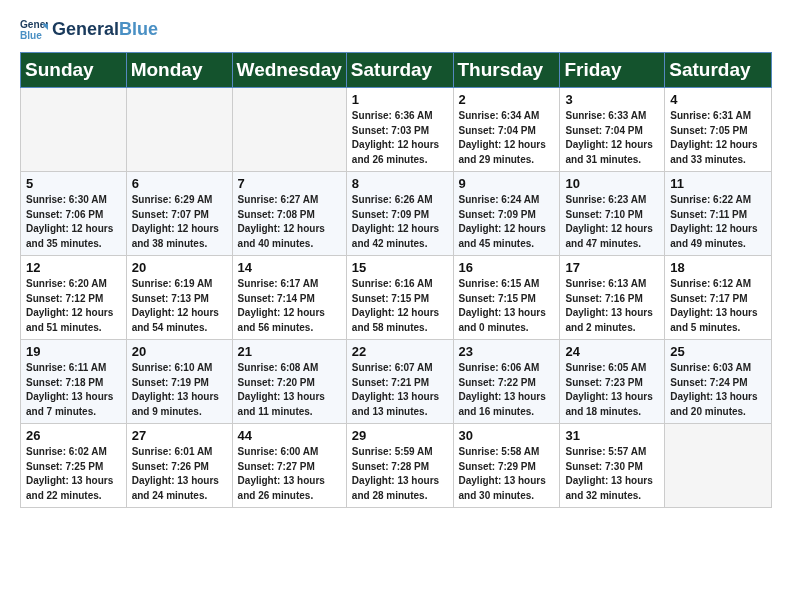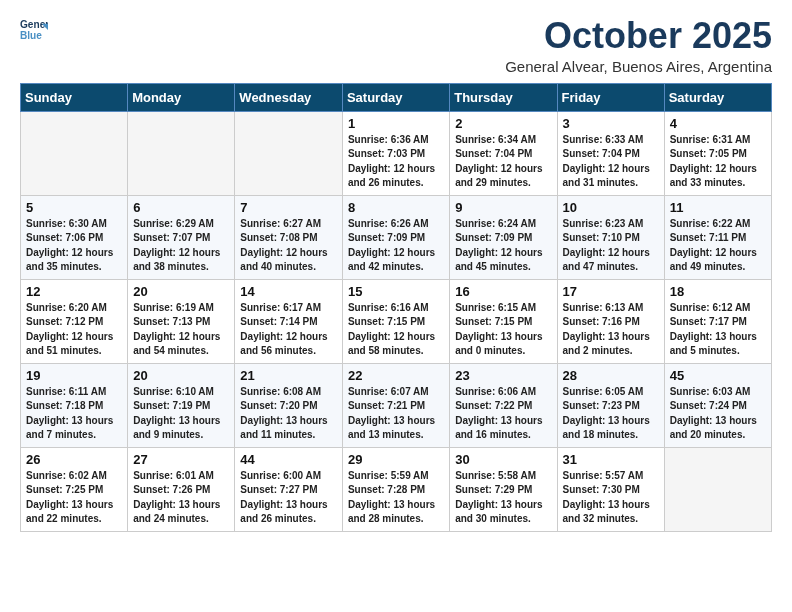--- a/index.html
+++ b/index.html
@@ -52,23 +52,23 @@
       color: #333;
       margin-top: 2px;
     }
     .calendar {
       width: 100%;
       border-collapse: collapse;
       margin-top: 8px;
       border: 1px solid #ccc;
     }
     .calendar th {
-      background-color: #0c4a6e;
+      background-color: #14532d;
       color: #fff;
-      font-size: 13px;
+      font-size: 19px;
       font-weight: bold;
       padding: 6px 4px;
       text-align: left;
       border: 1px solid #5588c0;
     }
     .calendar td {
       vertical-align: top;
       padding: 4px 5px;
       font-size: 10.5px;
       color: #222;
@@ -105,24 +105,25 @@
 <body>
 
 <div class="container">
   <div class="header-row">
     <div class="logo">
       <svg class="logo-icon" viewBox="0 0 36 36" xmlns="http://www.w3.org/2000/svg">
         <text x="0" y="16" font-size="13" font-weight="bold" fill="#1a3a5c">General</text>
         <text x="0" y="30" font-size="13" font-weight="bold" fill="#4a90c4">Blue</text>
         <polygon points="28,10 36,10 36,18" fill="#4a90c4"></polygon>
       </svg>
-    </div>
-    <div class="title-block">
-      <div class="month-title">October 2025</div>
-      <div class="subtitle">General Alvear, Buenos Aires, Argentina</div>
+      <div>
+        <div class="logo-text">
+          <span style="color:#1a3a5c">General</span><span>Blue</span>
+        </div>
+      </div>
     </div>
   </div>
 
   <table class="calendar">
     <thead>
       <tr>
       <th>Sunday</th>
           <th>Monday</th>
           <th>Wednesday</th>
           <th>Saturday</th>
@@ -228,25 +229,25 @@
           </td>
           <td>
             <span class="day-num">22</span>
             <div class="day-info">Sunrise: 6:07 AM<br>Sunset: 7:21 PM<br>Daylight: 13 hours<br>and 13 minutes.</div>
           </td>
           <td>
             <span class="day-num">23</span>
             <div class="day-info">Sunrise: 6:06 AM<br>Sunset: 7:22 PM<br>Daylight: 13 hours<br>and 16 minutes.</div>
           </td>
           <td>
-            <span class="day-num">28</span>
+            <span class="day-num">24</span>
             <div class="day-info">Sunrise: 6:05 AM<br>Sunset: 7:23 PM<br>Daylight: 13 hours<br>and 18 minutes.</div>
           </td>
           <td>
-            <span class="day-num">45</span>
+            <span class="day-num">25</span>
             <div class="day-info">Sunrise: 6:03 AM<br>Sunset: 7:24 PM<br>Daylight: 13 hours<br>and 20 minutes.</div>
           </td>
         </tr>
         <tr>
           <td>
             <span class="day-num">26</span>
             <div class="day-info">Sunrise: 6:02 AM<br>Sunset: 7:25 PM<br>Daylight: 13 hours<br>and 22 minutes.</div>
           </td>
           <td>
             <span class="day-num">27</span>

